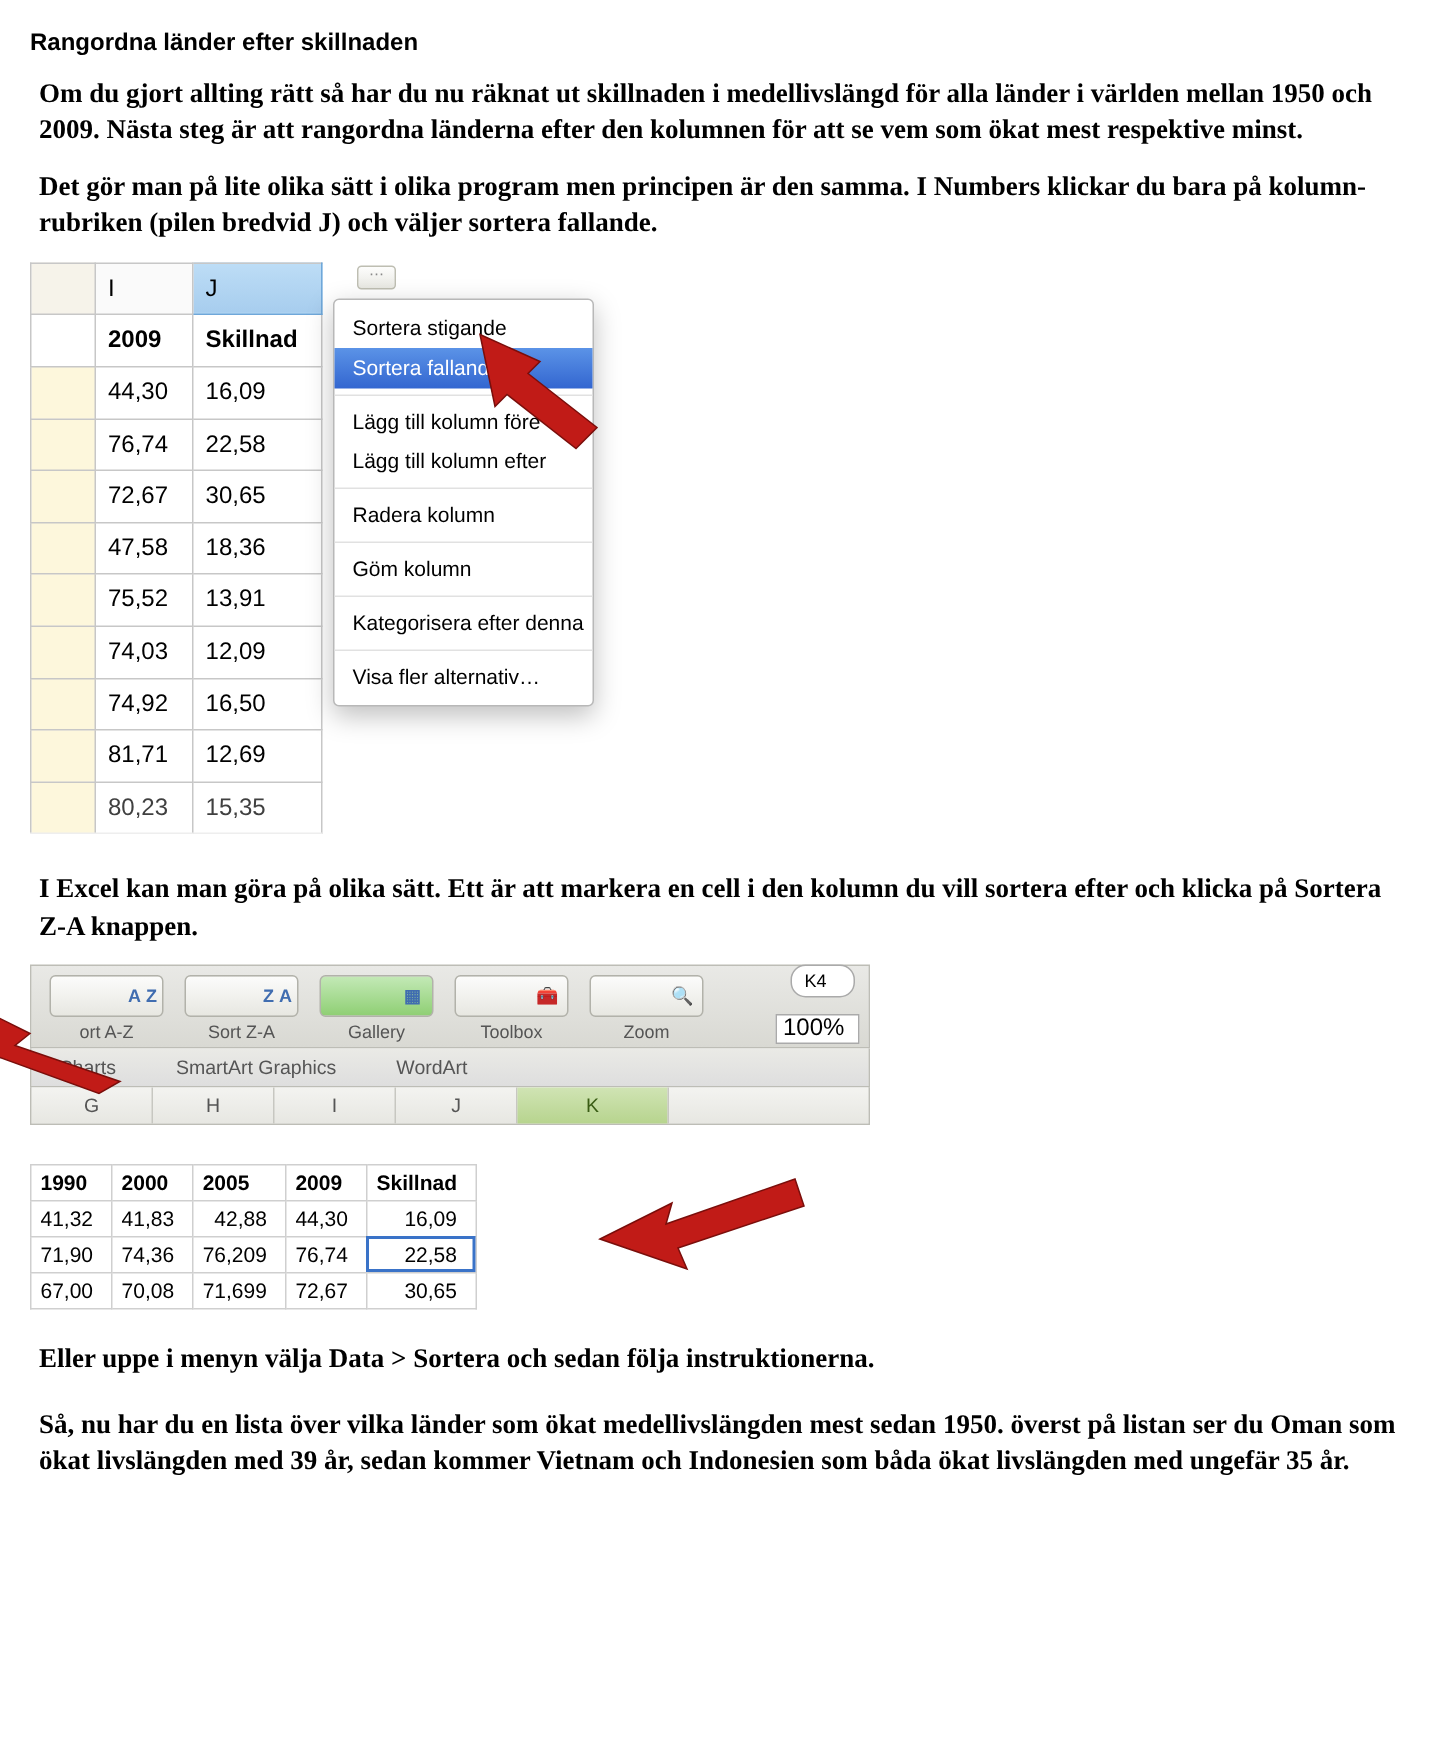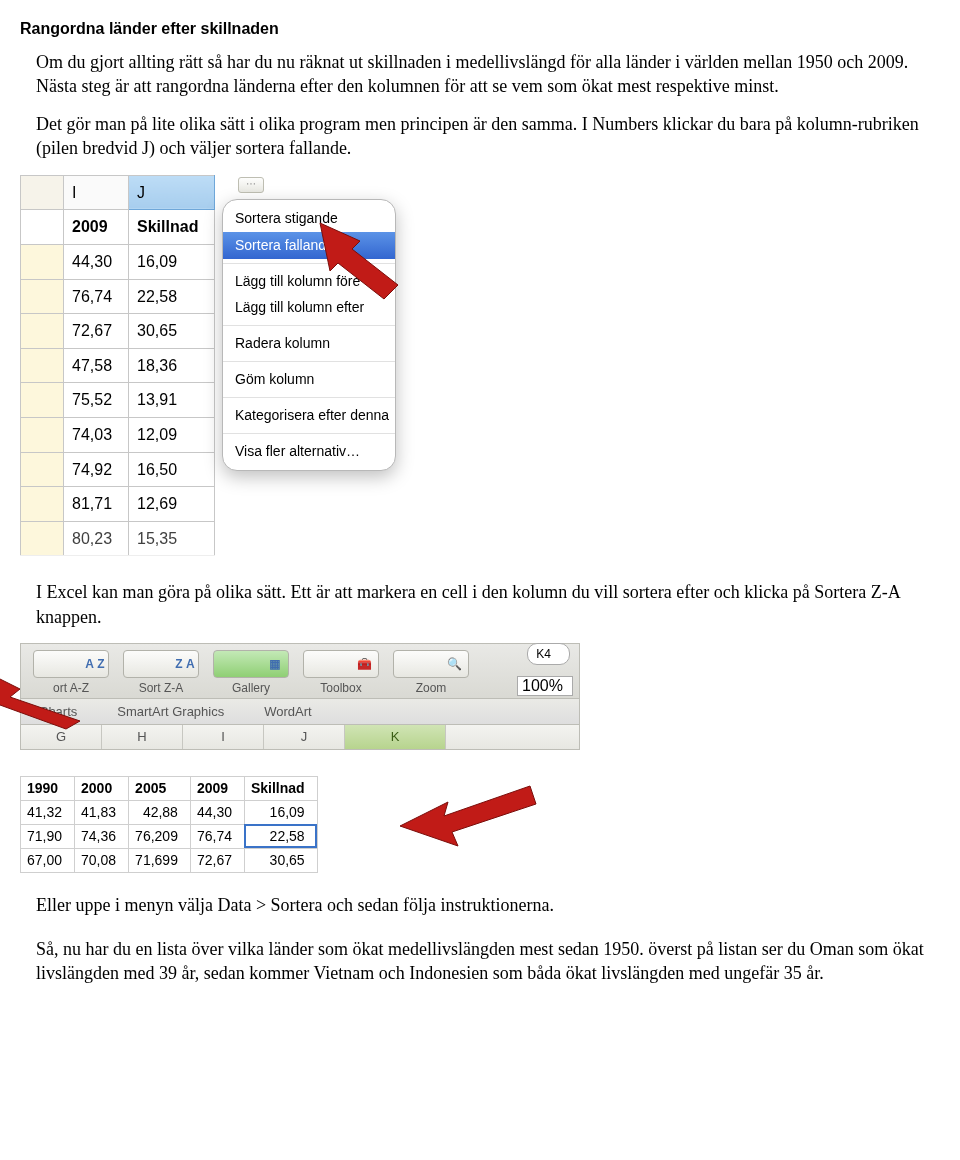--- a/index.html
+++ b/index.html
@@ -11,21 +11,21 @@
     line-height: 1.35;
     color: #000;
     background: #fff;
   }
   h2.header-bold {
     font-family: Helvetica, Arial, sans-serif;
     font-weight: 700;
     font-size: 16px;
     margin: 0 0 10px 0;
   }
-  p { margin: 0 0 14px 16px; }
+  p { margin: 0 0 14px 6px; font-weight: bold; }
   p.spaced-top { margin-top: 20px; }
 
   
   .numbers-wrap {
     position: relative;
     width: 560px;
     margin: 4px 0 24px 0;
   }
   .numbers-table {
     border-collapse: collapse;
@@ -75,21 +75,21 @@
     line-height: 12px;
   }
 
   
   .ctx-menu {
     position: absolute;
     top: 24px; left: 202px;
     width: 172px;
     background: #fff;
     border: 1px solid #b8b8b8;
-    border-radius: 15px;
+    border-radius: 4px;
     box-shadow: 0 6px 18px rgba(0,0,0,.25);
     padding: 5px 0;
     font-family: 'Lucida Grande', Arial, sans-serif;
     font-size: 14px;
   }
   .ctx-item {
     padding: 4px 12px;
     white-space: nowrap;
   }
   .ctx-item.hl {

